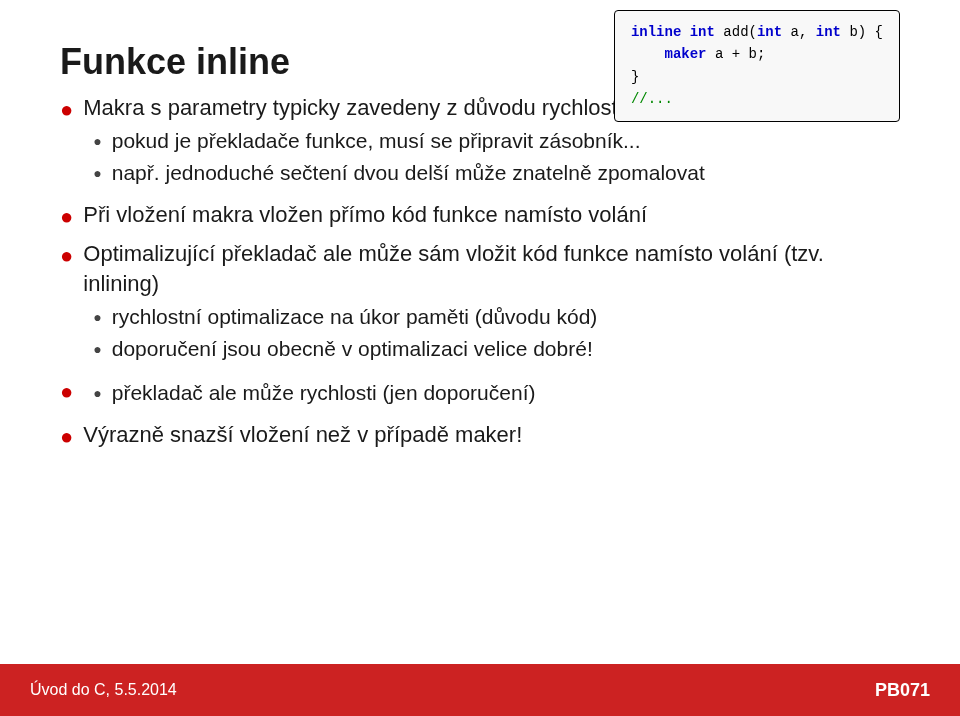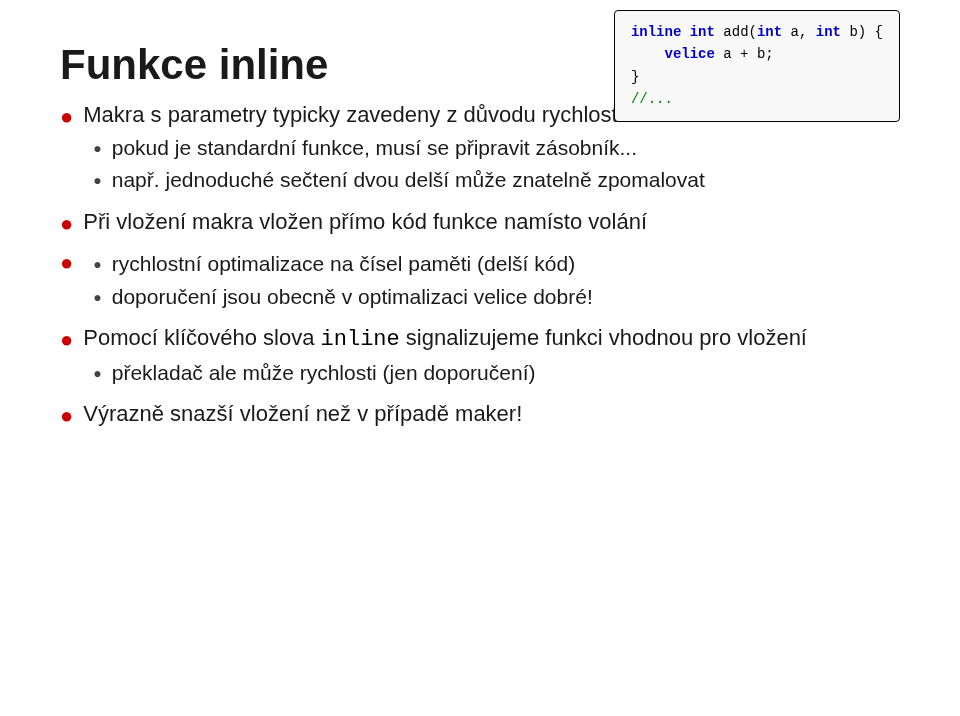--- a/index.html
+++ b/index.html
@@ -15,21 +15,21 @@
 
     .slide {
       width: 960px;
       height: 716px;
       background: #ffffff;
       position: relative;
       padding: 40px 60px 70px 60px;
     }
 
     .title {
-      font-size: 42px;
+      font-size: 36px;
       font-weight: bold;
       color: #1a1a1a;
       margin-bottom: 8px;
       line-height: 1.2;
     }
 
     .code-box {
       position: absolute;
       top: 10px;
       right: 60px;
@@ -143,81 +143,85 @@
   </style>
 </head>
 <body>
 
 <div class="slide">
 
   <h1 class="title">Funkce inline</h1>
 
   <div class="code-box">
     <div><span class="kw">inline</span> <span class="kw">int</span> add(<span class="kw">int</span> a, <span class="kw">int</span> b) {</div>
-    <div>&nbsp;&nbsp;&nbsp;&nbsp;<span class="kw">velice</span> a + b;</div>
+    <div>&nbsp;&nbsp;&nbsp;&nbsp;<span class="kw">maker</span> a + b;</div>
     <div>}</div>
     <div class="comment">//...</div>
   </div>
 
   <div class="content">
     <ul class="bullet-list">
 
       <li>
         <span class="bullet-icon">●</span>
         <div class="li-wrap">
           <span class="bullet-text">Makra s parametry typicky zavedeny z důvodu rychlosti</span>
           <ul class="sub-list">
             <li>
               <span class="bullet-icon">●</span>
-              <span class="bullet-text">pokud je standardní funkce, musí se připravit zásobník...</span>
+              <span class="bullet-text">pokud je překladače funkce, musí se připravit zásobník...</span>
             </li>
             <li>
               <span class="bullet-icon">●</span>
               <span class="bullet-text">např. jednoduché sečtení dvou delší může znatelně zpomalovat</span>
             </li>
           </ul>
         </div>
       </li>
 
       <li>
         <span class="bullet-icon">●</span>
         <span class="bullet-text">Při vložení makra vložen přímo kód funkce namísto volání</span>
       </li>
 
       <li>
         <span class="bullet-icon">●</span>
         <div class="li-wrap">
+          <span class="bullet-text">Optimalizující překladač ale může sám vložit kód funkce namísto volání (tzv. inlining)</span>
           <ul class="sub-list">
             <li>
               <span class="bullet-icon">●</span>
-              <span class="bullet-text">rychlostní optimalizace na čísel paměti (delší kód)</span>
+              <span class="bullet-text">rychlostní optimalizace na úkor paměti (důvodu kód)</span>
             </li>
             <li>
               <span class="bullet-icon">●</span>
               <span class="bullet-text">doporučení jsou obecně v optimalizaci velice dobré!</span>
             </li>
           </ul>
         </div>
       </li>
 
       <li>
         <span class="bullet-icon">●</span>
         <div class="li-wrap">
-          <span class="bullet-text">Pomocí klíčového slova <code class="inline-code">inline</code> signalizujeme funkci vhodnou pro vložení</span>
           <ul class="sub-list">
             <li>
               <span class="bullet-icon">●</span>
               <span class="bullet-text">překladač ale může rychlosti (jen doporučení)</span>
             </li>
           </ul>
         </div>
       </li>
 
       <li>
         <span class="bullet-icon">●</span>
         <span class="bullet-text">Výrazně snazší vložení než v případě maker!</span>
       </li>
 
     </ul>
   </div>
 
+  <div class="footer">
+    <span class="footer-left">Úvod do C, 5.5.2014</span>
+    <span class="footer-right">PB071</span>
+  </div>
 
 </div>
 
 </body></html>

